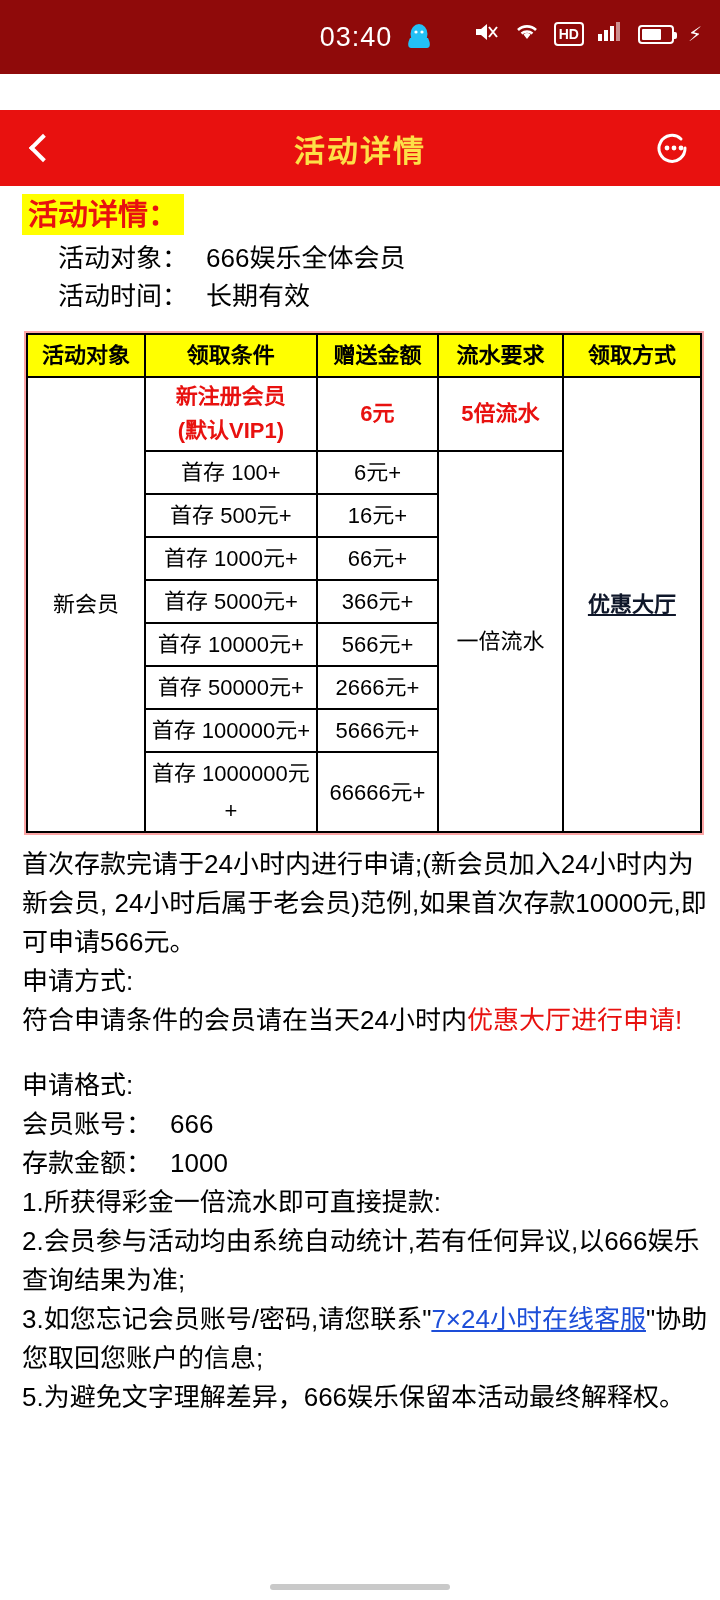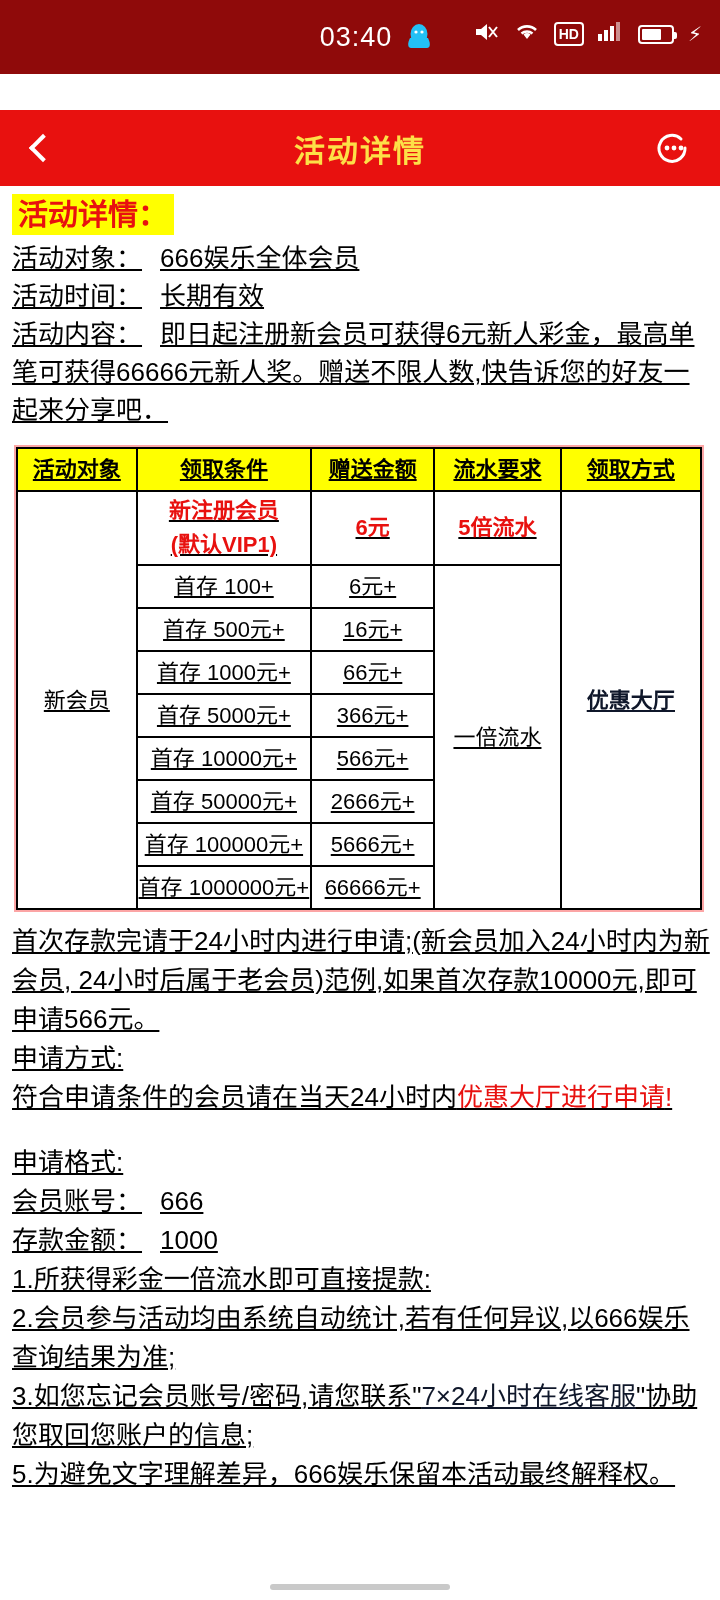--- a/index.html
+++ b/index.html
@@ -111,37 +111,36 @@
   .app-bar .menu {
     position: absolute;
     right: 26px;
     width: 44px; height: 44px;
     display: flex; align-items: center; justify-content: center;
     cursor: pointer;
   }
 
   
   .content {
-    padding: 8px 6px 0 12px;
+    padding: 8px 6px 0 22px;
     color: #000000;
     font-size: 26px;
     line-height: 37px;
-    text-decoration: underline;
   }
   .section-title {
     display: inline-block;
     background: #ffff00;
     color: #e8110f;
     font-size: 30px;
     font-weight: bold;
     line-height: 41px;
     padding: 0 6px;
     margin-bottom: 4px;
   }
-  .para { font-size: 26px; line-height: 38px; white-space: nowrap; }
+  .para { font-size: 26px; line-height: 38px; white-space: nowrap; margin-left: 36px; }
   .para.wrap { white-space: normal; }
   .indent-val { padding-left: 18px; }
 
   
   .tbl-wrap {
     margin: 16px 10px 10px 2px;
     border: 2px solid #fca5a5;
   }
   table.promo {
     width: 100%;
@@ -173,21 +172,21 @@
     color: #0f172a;
     font-weight: bold;
     font-size: 28px;
     text-decoration: underline;
   }
   .small-txt { font-size: 21px; color: #000; }
 
   .after-table { font-size: 26px; line-height: 39px; }
   .after-table .nw { white-space: nowrap; }
   .red { color: #e8110f; }
-  .red-u { color: #0f172a; text-decoration: underline; }
+  .red-u { color: #1d4ed8; text-decoration: underline; }
   .spacer { height: 26px; }
 
   .home-indicator {
     position: absolute;
     bottom: 10px;
     left: 50%;
     transform: translateX(-50%);
     width: 180px;
     height: 6px;
     border-radius: 3px;
@@ -255,23 +254,20 @@
 <div class="content">
 
   <div class="section-title">活动详情：</div>
 
   <div class="para">
     <span>活动对象：</span><span class="indent-val">666娱乐全体会员</span>
   </div>
   <div class="para">
     <span>活动时间：</span><span class="indent-val">长期有效</span>
   </div>
-  <div class="para wrap">
-    <span>活动内容：</span><span class="indent-val">即日起注册新会员可获得6元新人彩金，最高单笔可获得66666元新人奖。赠送不限人数,快告诉您的好友一起来分享吧．</span>
-  </div>
 
   
   <div class="tbl-wrap">
     <table class="promo">
       <colgroup>
         <col style="width:17.5%">
         <col style="width:25.5%">
         <col style="width:18%">
         <col style="width:18.5%">
         <col style="width:20.5%">

